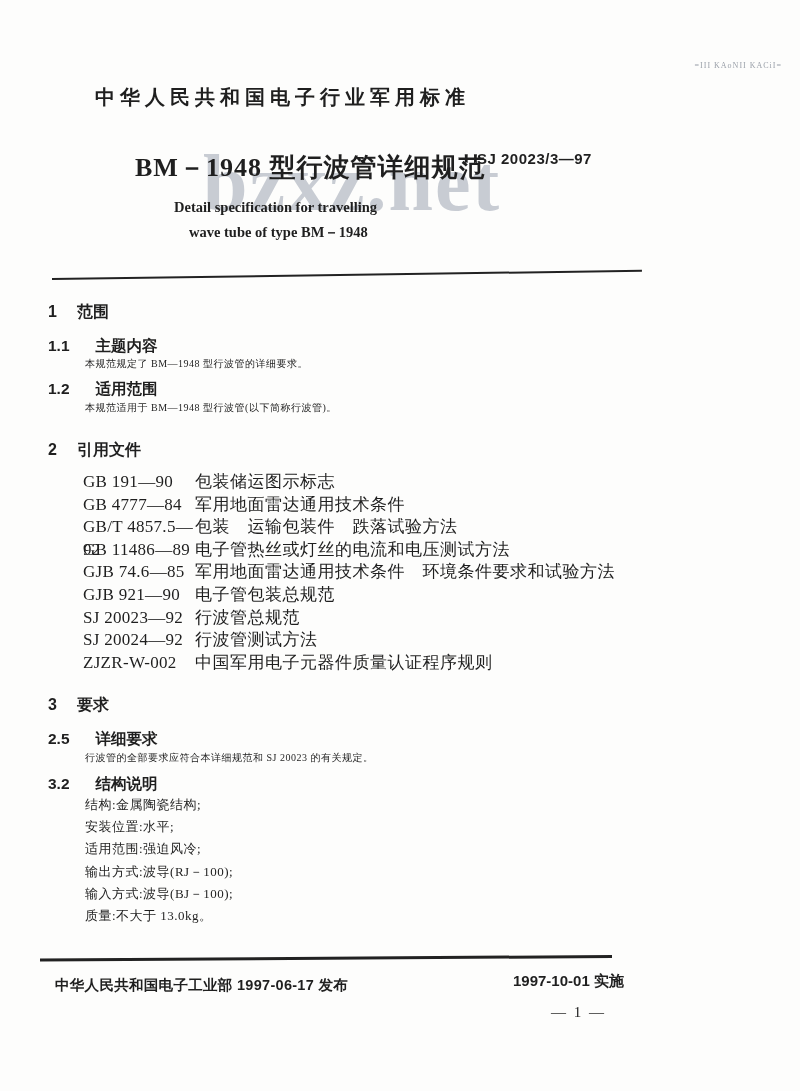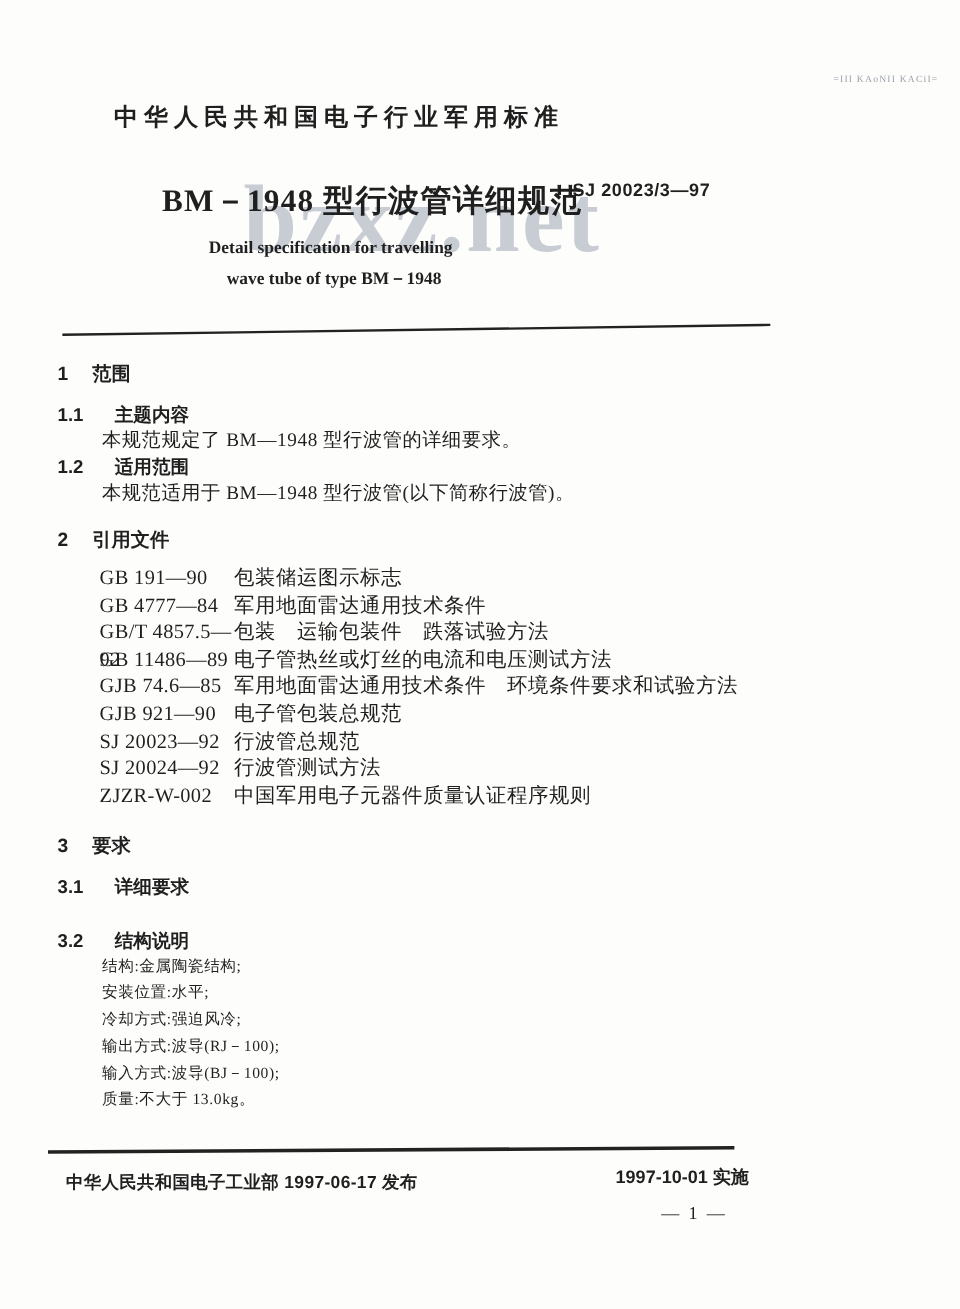--- a/index.html
+++ b/index.html
@@ -62,21 +62,21 @@
   }
   .rule-bottom {
     left: 40px; top: 955px; width: 572px; height: 2.5px;
     transform: rotate(-0.35deg); transform-origin: 100% 50%;
   }
 
   .h-sec { font-size: 16px; font-weight: 700; font-family: "Liberation Sans", sans-serif; }
   .h-sec .sec-no { margin-right: 20px; }
   .h-sub { font-size: 15.5px; font-weight: 700; font-family: "Liberation Sans", sans-serif; }
   .h-sub .sub-no { margin-right: 26px; }
-  .body-text { font-size: 16px; letter-spacing: 0.5px; }
+  .body-text { font-size: 10px; letter-spacing: 0.5px; }
 
   .ref-list { left: 83px; top: 471px; z-index: 2; position: absolute; }
   .ref-row { display: flex; height: 22.6px; line-height: 22.6px; font-size: 17px; }
   .ref-code { width: 112px; letter-spacing: 0.3px; }
   .ref-name { letter-spacing: 0.5px; }
 
   .struct-list { left: 85px; top: 794px; z-index: 2; position: absolute; }
   .struct-item { height: 22.2px; line-height: 22.2px; font-size: 13px; letter-spacing: 0.5px; }
 
   .footer-issued {
@@ -160,29 +160,30 @@
     <div class="ref-row">
       <span class="ref-code">ZJZR-W-002</span>
       <span class="ref-name">中国军用电子元器件质量认证程序规则</span>
     </div>
   </div>
 
   <div class="abs h-sec" style="left:48px; top:695px;">
     <span class="sec-no">3</span><span>要求</span>
   </div>
   <div class="abs h-sub" style="left:48px; top:729px;">
-    <span class="sub-no">3.1</span><span>详细要求</span>
+    <span class="sub-no">2.5</span><span>详细要求</span>
   </div>
+  <div class="abs body-text" style="left:85px; top:751px;">行波管的全部要求应符合本详细规范和 SJ 20023 的有关规定。</div>
   <div class="abs h-sub" style="left:48px; top:774px;">
     <span class="sub-no">3.2</span><span>结构说明</span>
   </div>
   <div class="struct-list">
     <div class="struct-item">结构:金属陶瓷结构;</div>
     <div class="struct-item">安装位置:水平;</div>
-    <div class="struct-item">冷却方式:强迫风冷;</div>
+    <div class="struct-item">适用范围:强迫风冷;</div>
     <div class="struct-item">输出方式:波导(RJ－100);</div>
     <div class="struct-item">输入方式:波导(BJ－100);</div>
     <div class="struct-item">质量:不大于 13.0kg。</div>
   </div>
 
   <div class="rule rule-bottom"></div>
   <div class="abs footer-issued">中华人民共和国电子工业部 1997-06-17 发布</div>
   <div class="abs footer-effective">1997-10-01 实施</div>
   <div class="abs footer-pageno">— 1 —</div>
 

